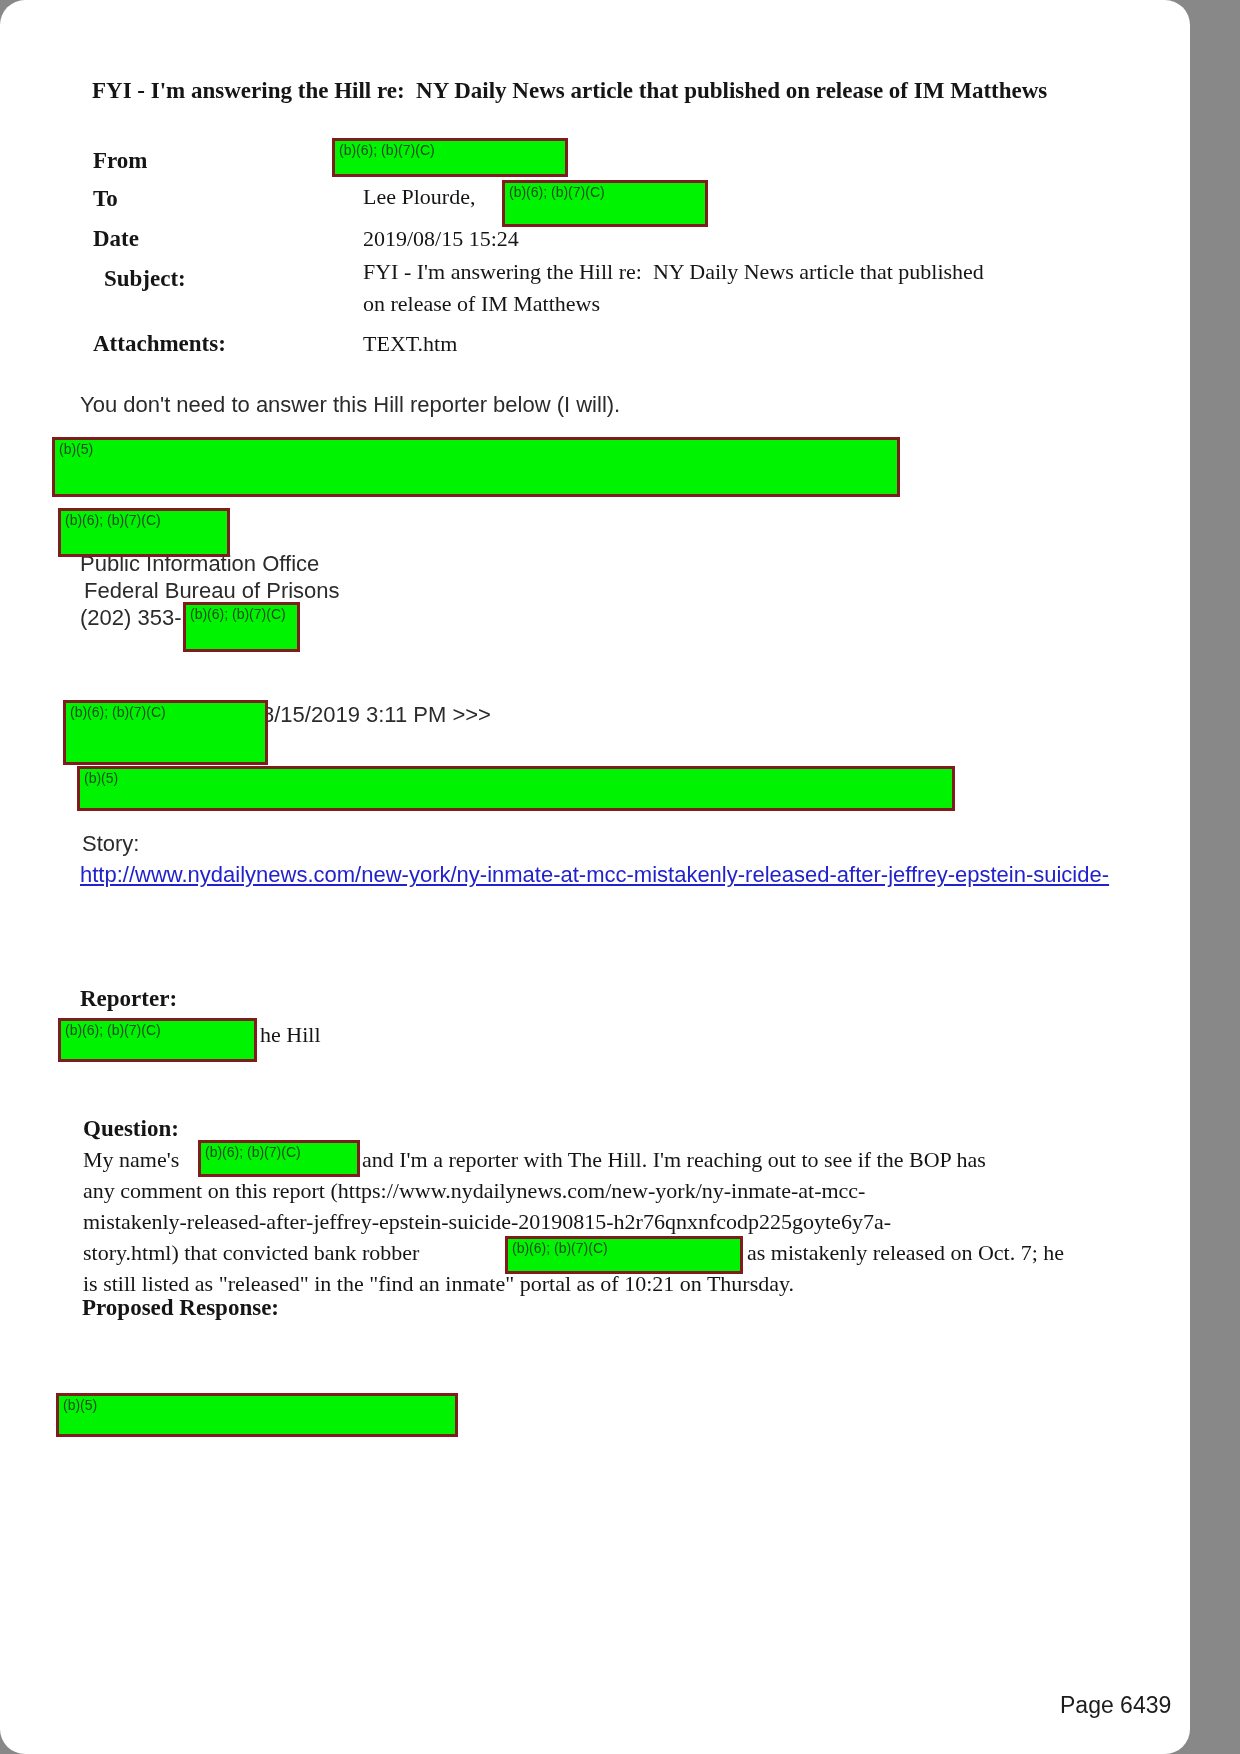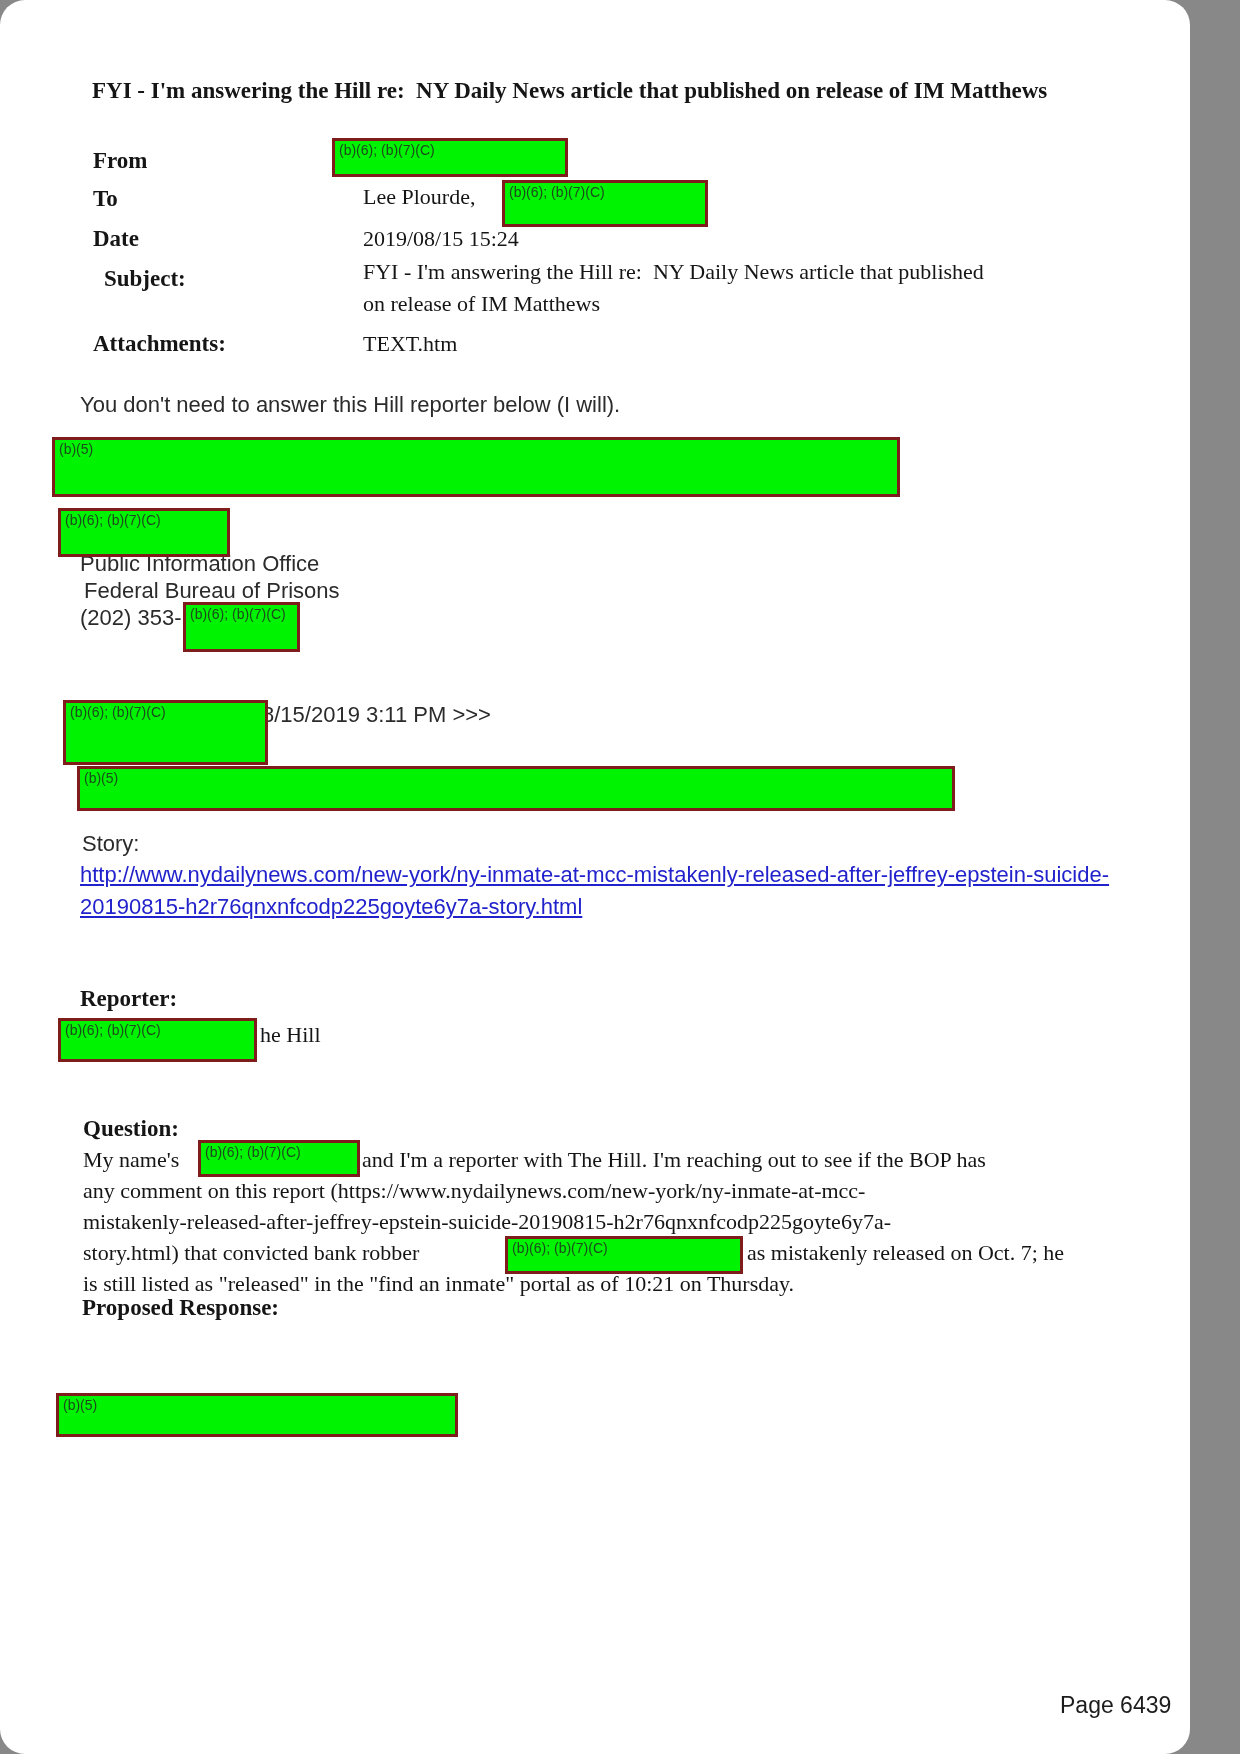--- a/index.html
+++ b/index.html
@@ -66,21 +66,20 @@
   <div class="redact" style="left: 63px; top: 700px; width: 205px; height: 65px; background: rgb(0, 243, 0);">
     <span class="tag">(b)(6); (b)(7)(C)</span>
   </div>
 
   <div class="redact" style="left: 77px; top: 766px; width: 878px; height: 45px; background: rgb(0, 243, 0);">
     <span class="tag">(b)(5)</span>
   </div>
 
   <div class="abs sans pre" style="left:82px;top:831px;">Story:</div>
   <a class="abs sans pre link" style="left:80px;top:862px;">http://www.nydailynews.com/new-york/ny-inmate-at-mcc-mistakenly-released-after-jeffrey-epstein-suicide-</a>
-  <a class="abs sans pre link" style="left:80px;top:894px;">20190815-h2r76qnxnfcodp225goyte6y7a-story.html</a>
 
   <div class="abs serif big bold" style="left:80px;top:986px;">Reporter:</div>
   <div class="redact" style="left: 58px; top: 1018px; width: 199px; height: 44px; background: rgb(0, 243, 0);">
     <span class="tag">(b)(6); (b)(7)(C)</span>
   </div>
   <div class="abs serif pre" style="left:260px;top:1022px;">he Hill</div>
 
   <div class="abs serif big bold" style="left:83px;top:1116px;">Question:</div>
   <div class="abs serif pre" style="left:83px;top:1147px;">My name's</div>
   <div class="redact" style="left: 198px; top: 1140px; width: 162px; height: 37px; background: rgb(0, 243, 0);">

